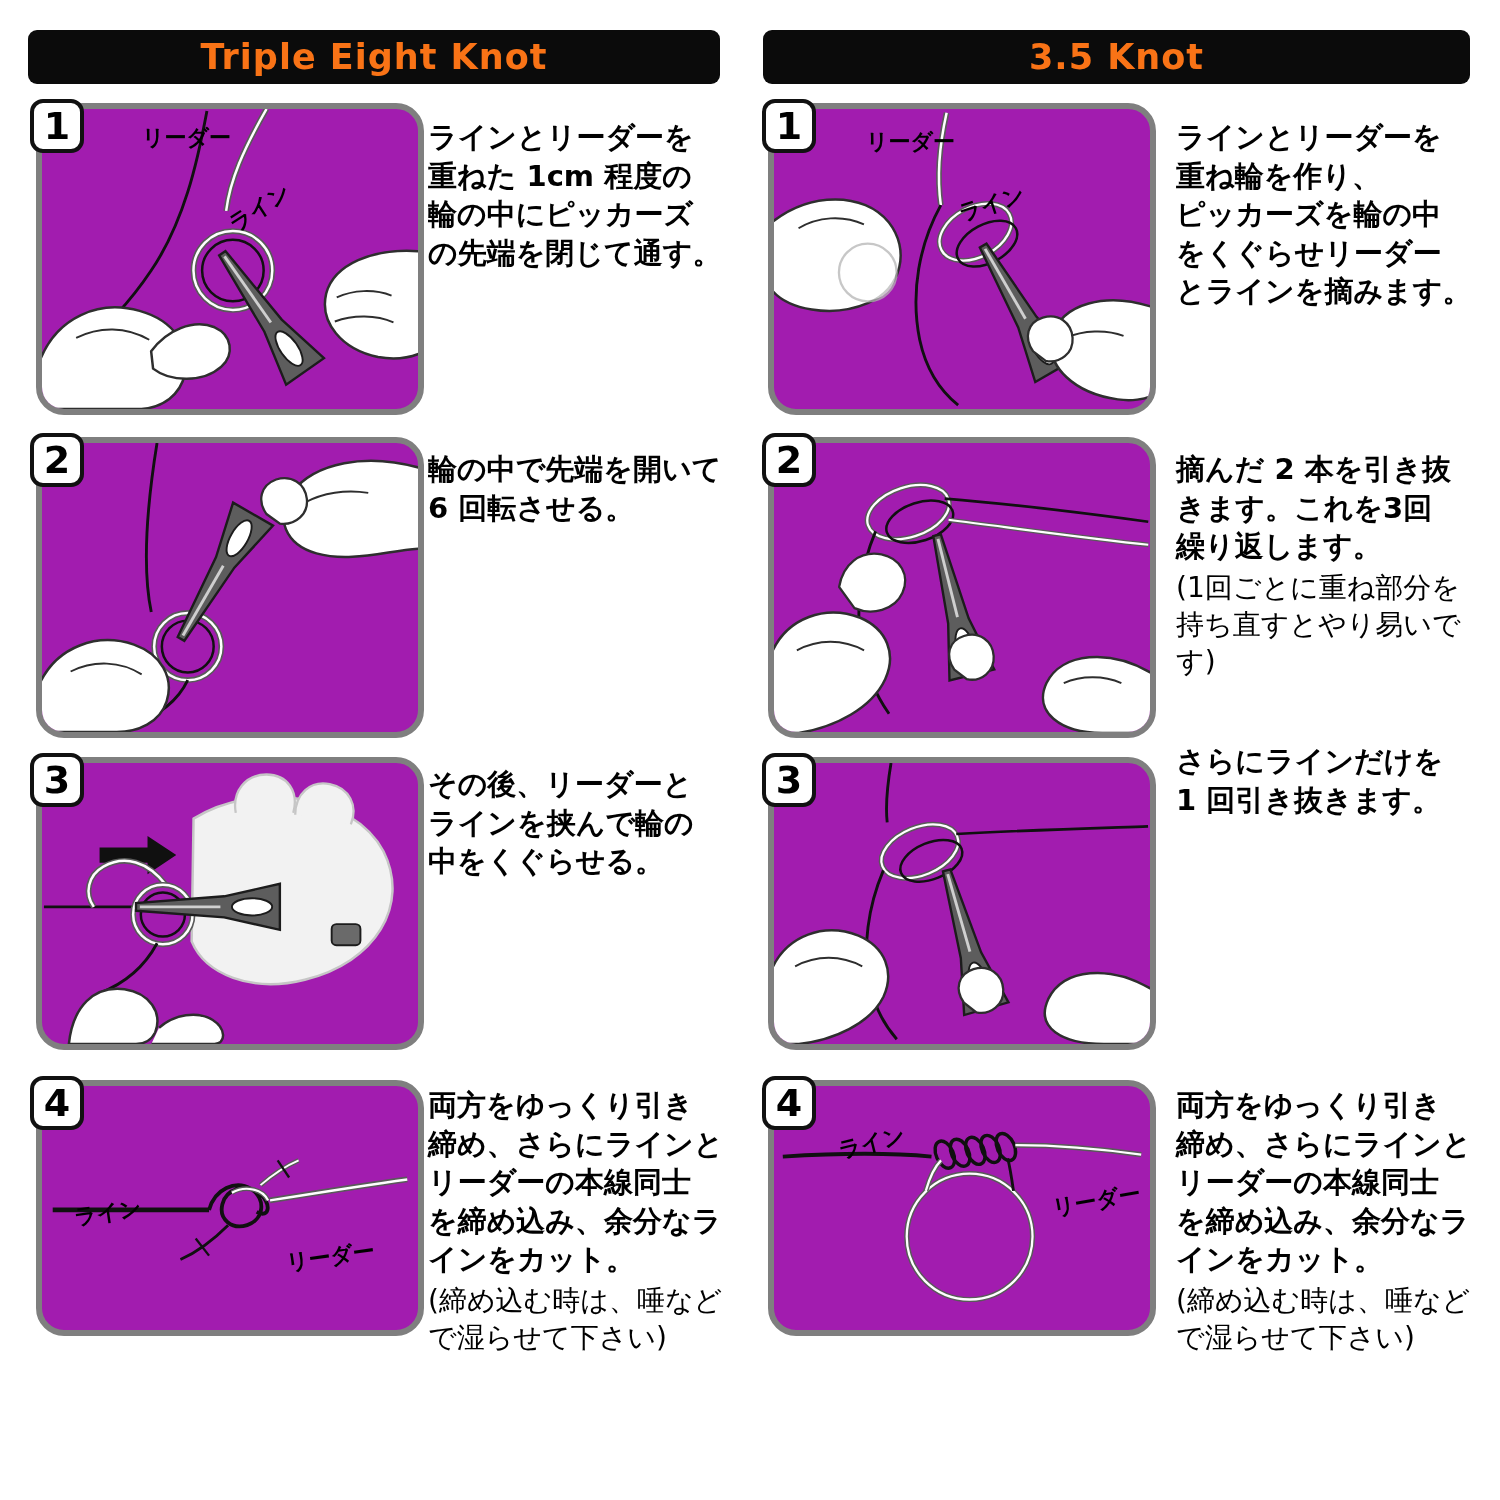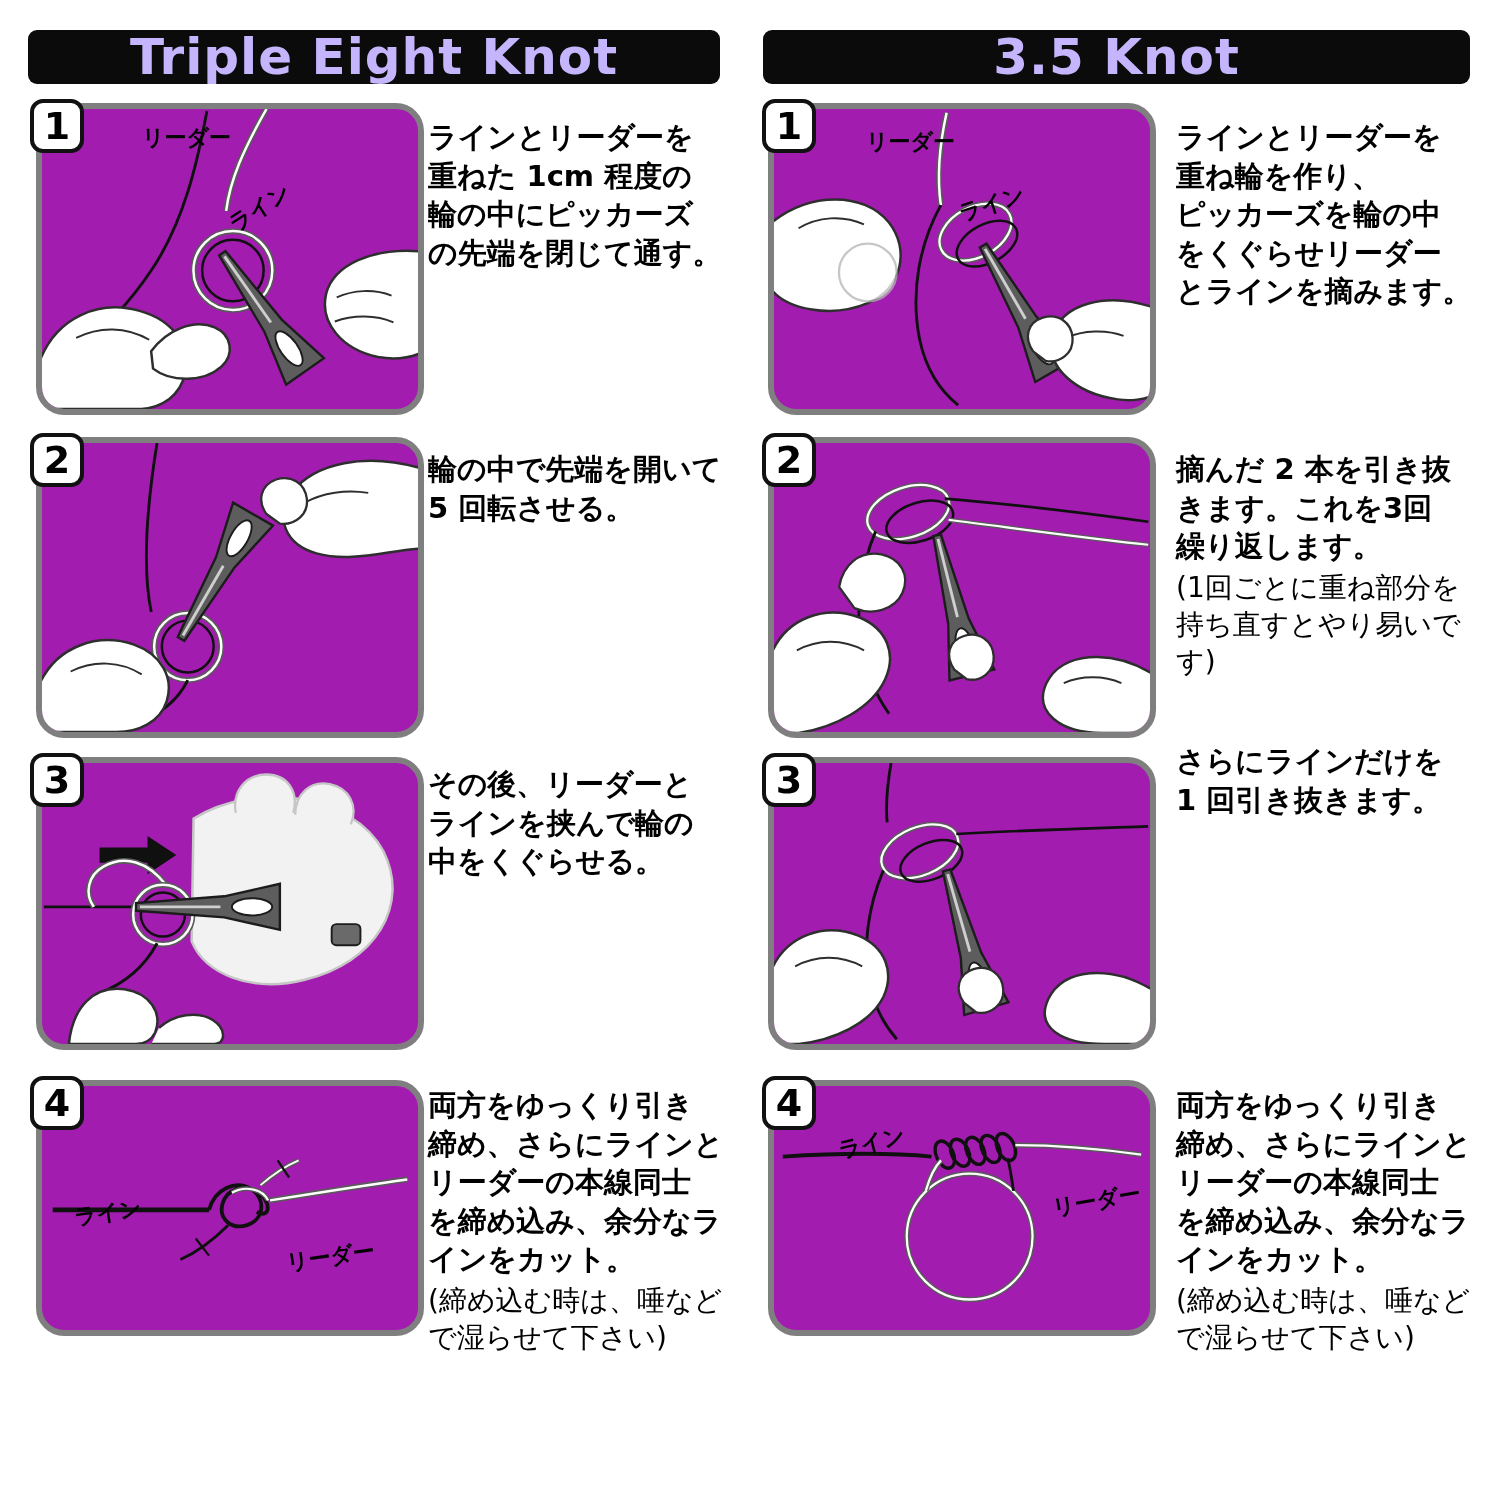--- a/index.html
+++ b/index.html
@@ -8,26 +8,26 @@
     position: relative;
     background: #ffffff;
     font-family: "DejaVu Sans", "Liberation Sans", sans-serif;
     color: #000;
     overflow: hidden;
   }
   .header {
     position: absolute;
     height: 54px;
     background: #0b0b0b;
-    color: #c4b5fd;
+    color: #f97316;
     border-radius: 9px;
     display: flex;
     align-items: center;
     justify-content: center;
-    font-size: 50px;
+    font-size: 35px;
     font-weight: bold;
     letter-spacing: 1px;
   }
   .panel {
     position: absolute;
     border: 6px solid #7f7f7f;
     border-radius: 28px;
     background: #a21caf;
     overflow: hidden;
   }
@@ -124,21 +124,21 @@
     <path d="M232,74 C222,60 226,44 242,38 C258,33 272,42 274,58 C276,74 262,86 246,84 Z" fill="#fff" stroke="#2e2e2e" stroke-width="2.4"></path>
     <path d="M-4,301 L-4,250 C14,212 56,197 94,210 C122,220 136,244 128,269 C121,291 98,301 76,301 Z" fill="#fff" stroke="#2e2e2e" stroke-width="2.6"></path>
     <path d="M28,238 C52,226 80,227 102,241" fill="none" stroke="#2e2e2e" stroke-width="2"></path>
   </svg>
 </div>
 <div class="badge" style="left:30px; top:433px;">
   <span>2</span>
 </div>
 <div class="instr" style="left:428px; top:450px; width:310px;">
   <div class="main">輪の中で先端を開いて
-5 回転させる。</div>
+6 回転させる。</div>
 </div>
 
 <div class="panel" style="left:36px; top:757px; width:388px; height:293px;">
   <svg viewBox="0 0 388 293">
     <path d="M156,58 C220,18 322,32 354,92 C382,148 346,208 272,226 C216,240 168,220 154,186 Z" fill="#f2f2f2" stroke="#c6c6c6" stroke-width="2.6"></path>
     <path d="M200,52 C196,30 210,12 232,12 C254,12 266,30 260,52" fill="#f2f2f2" stroke="#c6c6c6" stroke-width="2.4"></path>
     <path d="M262,54 C262,32 278,18 298,22 C318,26 328,44 320,64" fill="#f2f2f2" stroke="#c6c6c6" stroke-width="2.4"></path>
     <path d="M58,88 L108,88 L108,76 L138,96 L108,116 L108,104 L58,104 Z" fill="#101010"></path>
     <path d="M0,150 L96,150" fill="none" stroke="#101010" stroke-width="3"></path>
     <path d="M128,128 C108,102 84,96 62,108 C46,117 42,136 52,150" fill="none" stroke="#5a5a5a" stroke-width="6"></path>

